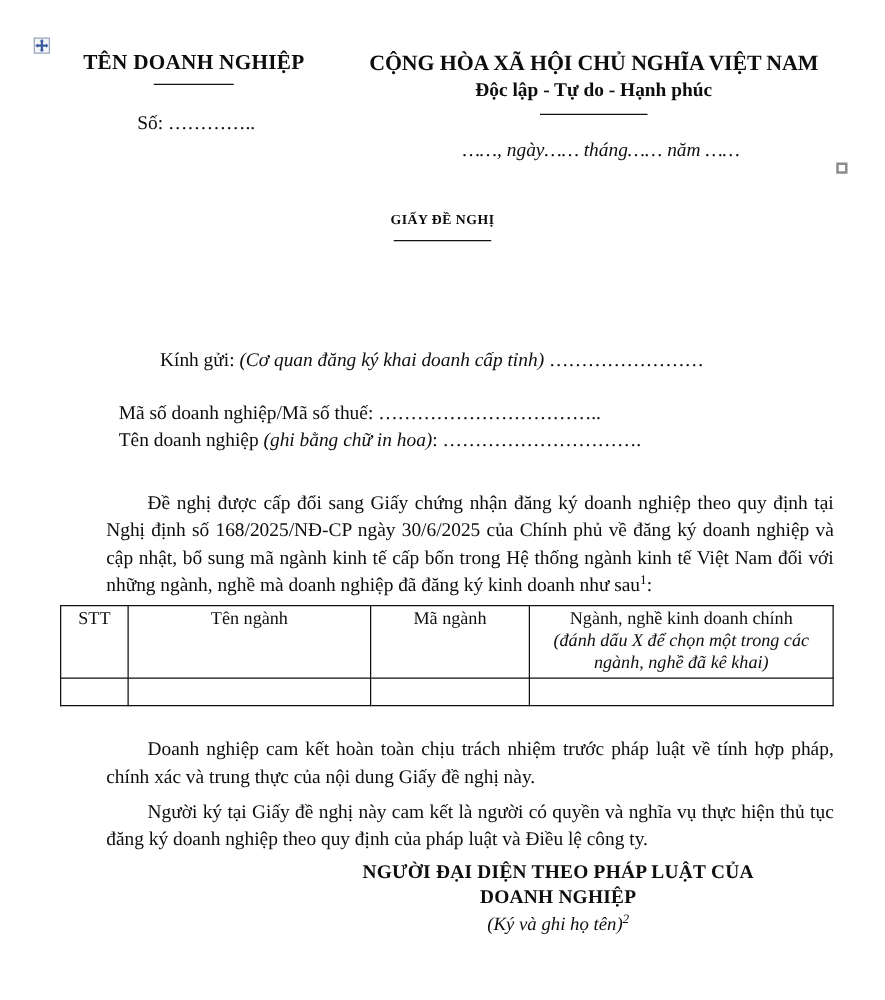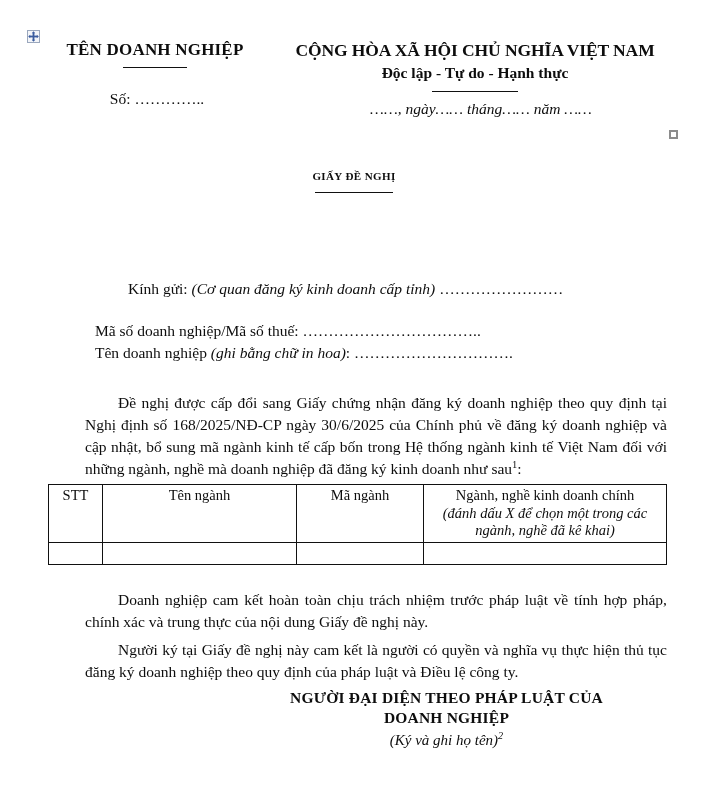--- a/index.html
+++ b/index.html
@@ -90,21 +90,21 @@
 
   .doc-number {
     font-size: 15.5px;
     margin-top: 22px;
     text-align: center;
     padding-left: 4px;
   }
   .date-line {
     font-size: 15.5px;
     font-style: italic;
-    margin-top: 8px;
+    margin-top: 20px;
     text-align: center;
     padding-left: 12px;
   }
 
   
   .title-block {
     position: absolute;
     left: 40px;
     top: 170px;
     width: 628px;
@@ -240,35 +240,35 @@
 <div class="header">
 
   <div class="hdr-left">
     <div class="org-name">TÊN DOANH NGHIỆP</div>
     <hr class="rule rule-left">
     <div class="doc-number">Số: …………..</div>
   </div>
 
   <div class="hdr-right">
     <div class="nation-name">CỘNG HÒA XÃ HỘI CHỦ NGHĨA VIỆT NAM</div>
-    <div class="nation-motto">Độc lập - Tự do - Hạnh thực</div>
+    <div class="nation-motto">Độc lập - Tự do - Hạnh phúc</div>
     <hr class="rule rule-right">
     <div class="date-line">……, ngày…… tháng…… năm ……</div>
   </div>
 
 </div>
 
 <div class="title-block">
   <div class="title-main">GIẤY ĐỀ NGHỊ</div>
   <hr class="rule rule-title">
 </div>
 
 <div class="addressee">
   <span>Kính gửi:</span>
-  <span class="it">(Cơ quan đăng ký kinh doanh cấp tỉnh)</span><span> ……………………</span>
+  <span class="it">(Cơ quan đăng ký khai doanh cấp tỉnh)</span><span> ……………………</span>
 </div>
 
 <div class="ident-lines">
   <div class="line">Mã số doanh nghiệp/Mã số thuế: ……………………………..</div>
   <div class="line">
     <span>Tên doanh nghiệp</span>
     <span class="it">(ghi bằng chữ in hoa)</span><span>: ………………………….</span>
   </div>
 </div>
 

